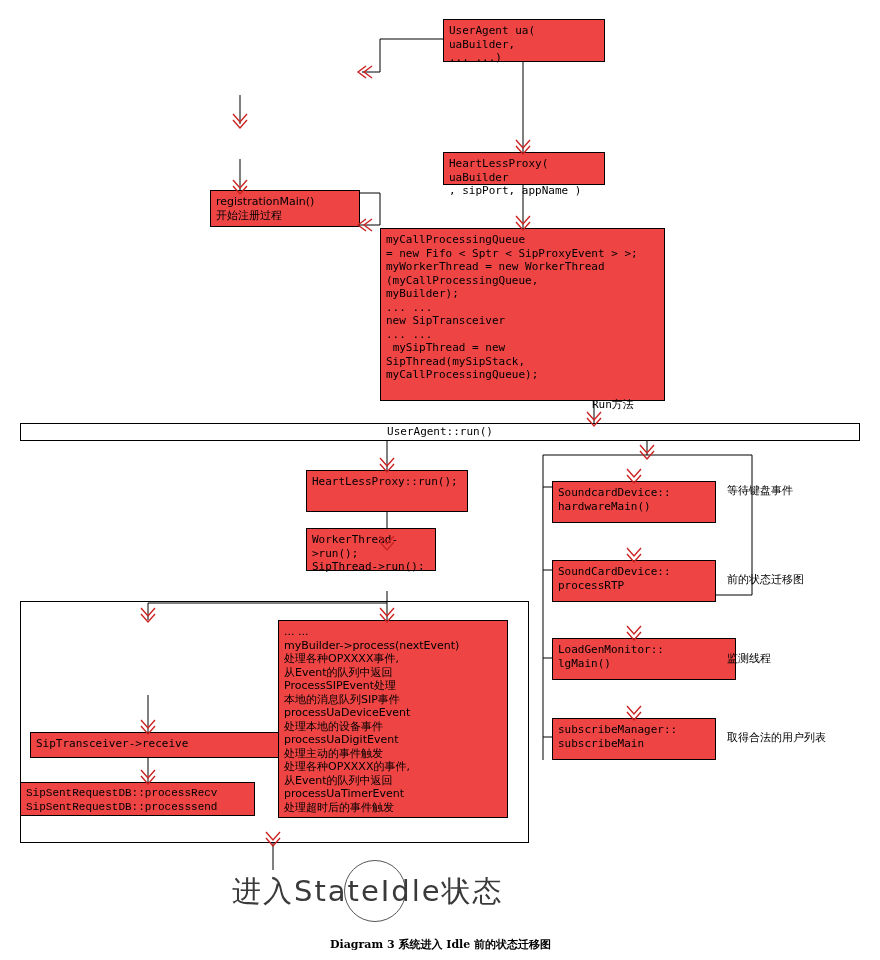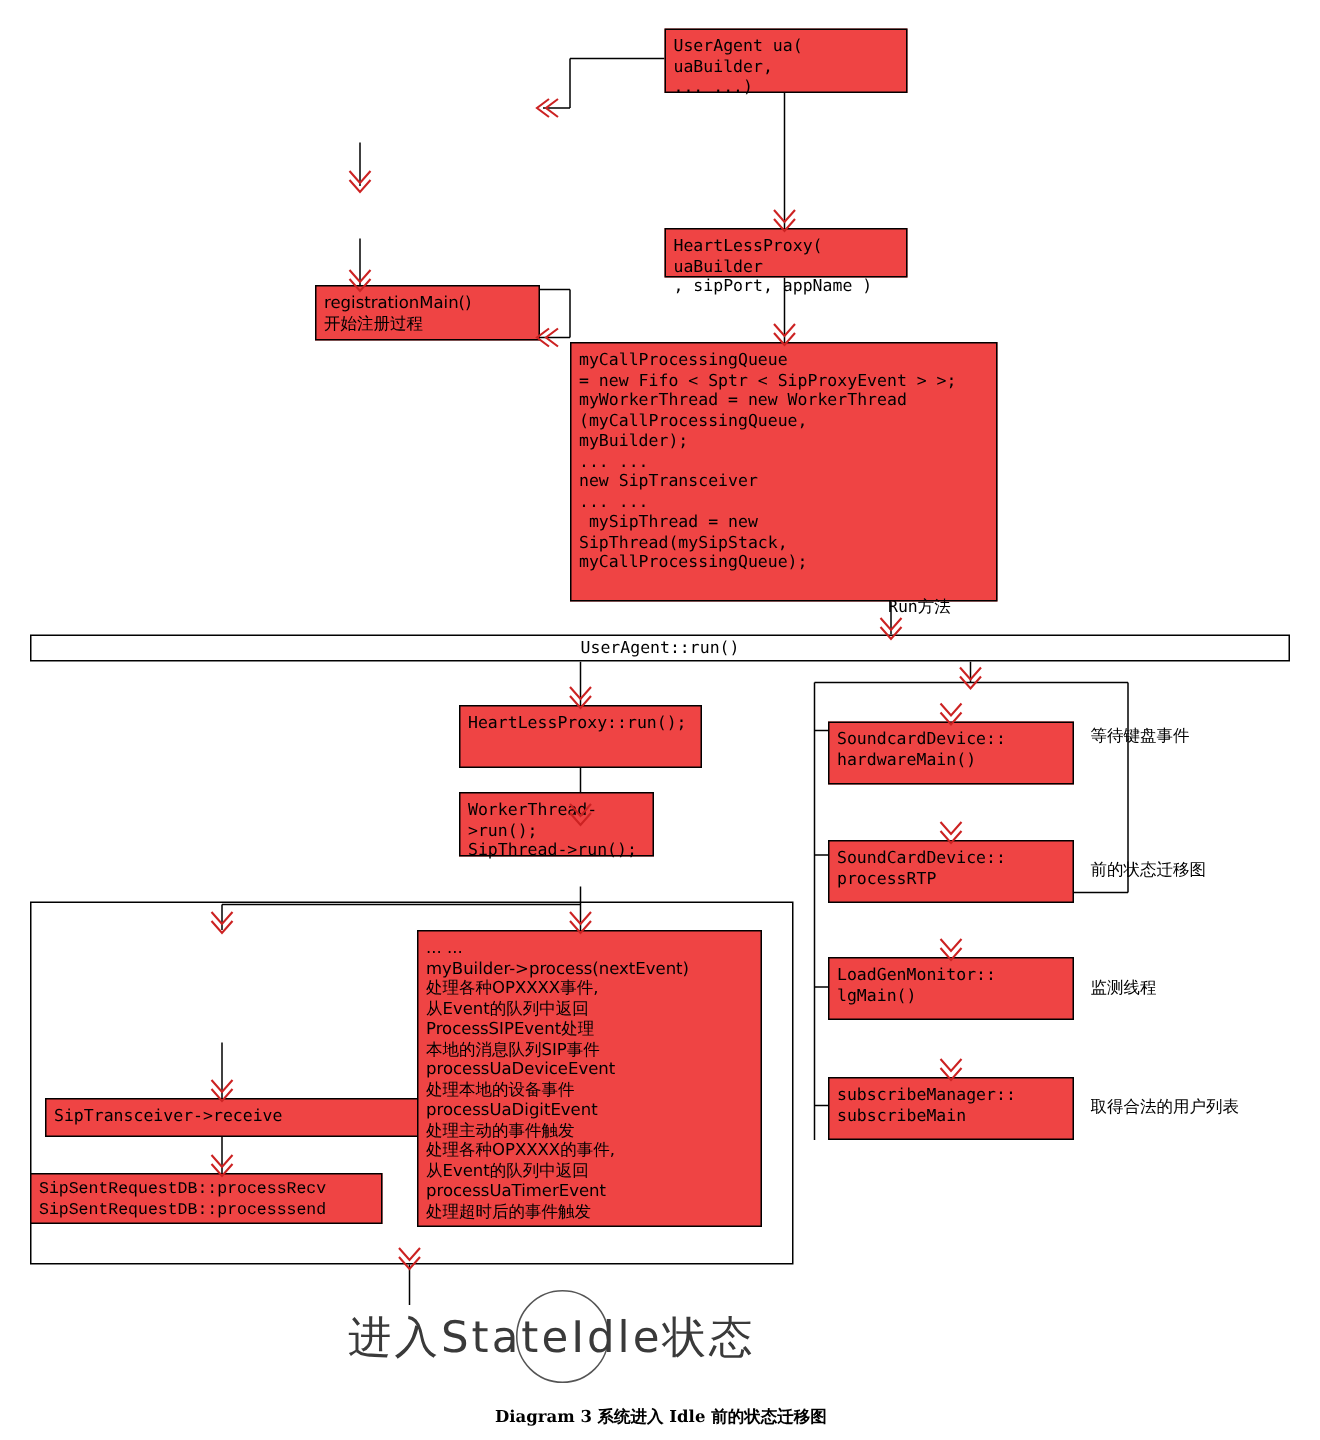--- a/index.html
+++ b/index.html
@@ -210,21 +210,21 @@
 从Event的队列中返回
 processUaTimerEvent
 处理超时后的事件触发</div>
 
   <div class="box" style="left:552px; top:481px; width:164px; height:42px;">SoundcardDevice::
 hardwareMain()</div>
 
   <div class="box" style="left:552px; top:560px; width:164px; height:42px;">SoundCardDevice::
 processRTP</div>
 
-  <div class="box" style="left:552px; top:638px; width:164px; height:42px;">LoadGenMonitor::
+  <div class="box" style="left:552px; top:638px; width:184px; height:42px;">LoadGenMonitor::
 lgMain()</div>
 
   <div class="box" style="left:552px; top:718px; width:164px; height:42px;">subscribeManager::
 subscribeMain</div>
 
   <div class="plain cjk" style="left:727px; top:484px; width:140px;">等待键盘事件</div>
   <div class="plain cjk" style="left:727px; top:573px; width:150px;">前的状态迁移图</div>
   <div class="plain cjk" style="left:727px; top:652px; width:140px;">监测线程</div>
   <div class="plain cjk" style="left:727px; top:731px; width:160px;">取得合法的用户列表</div>
 

